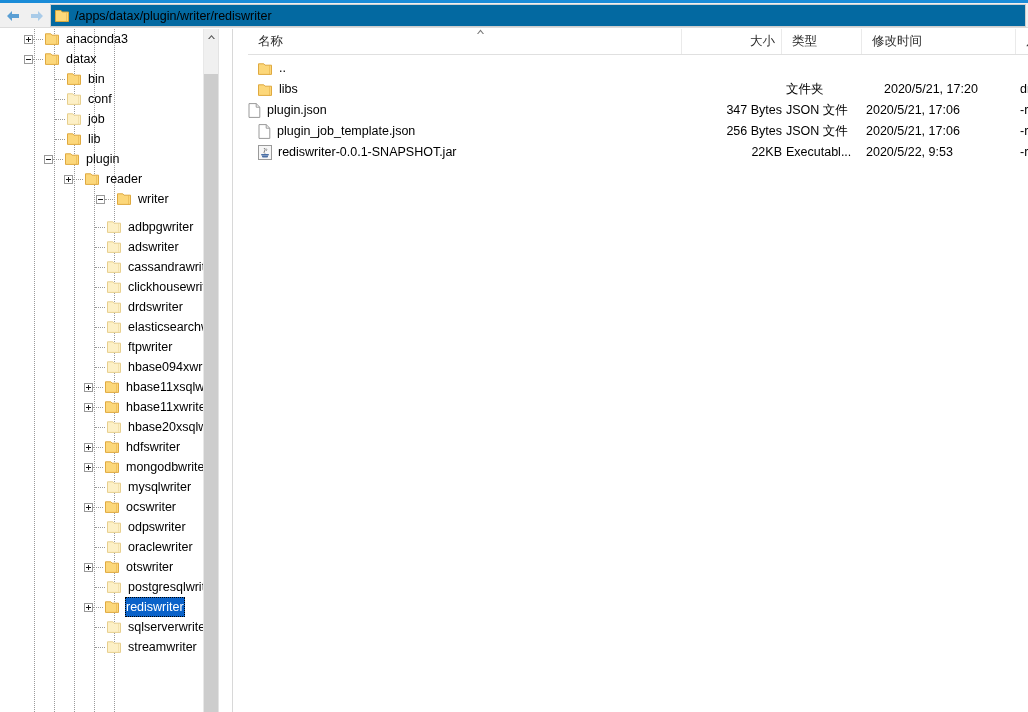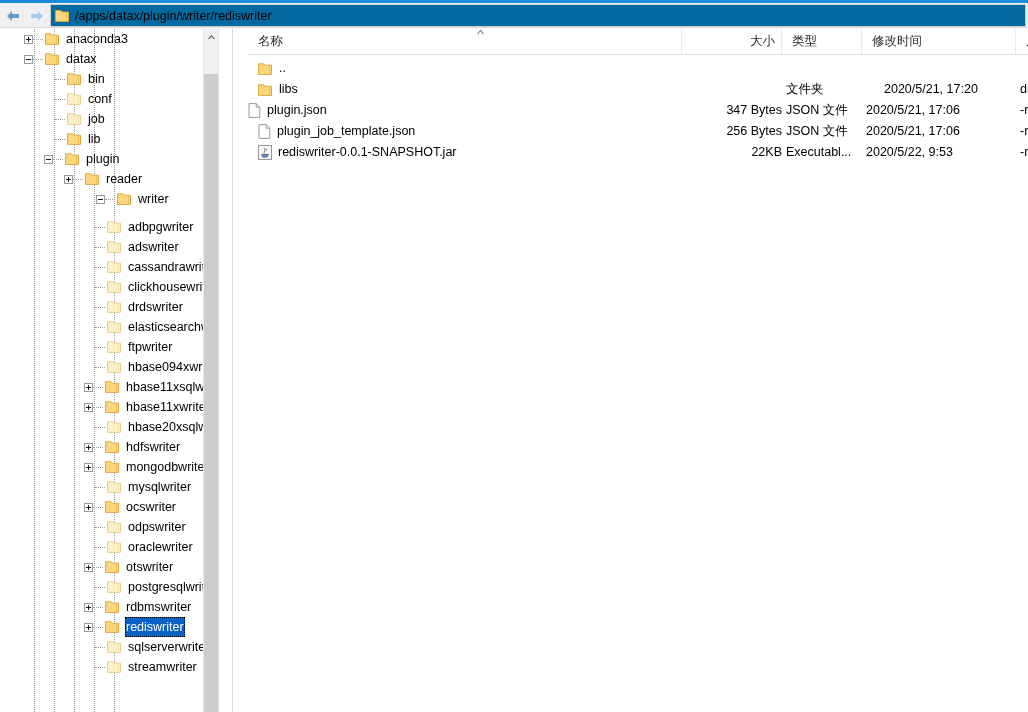--- a/index.html
+++ b/index.html
@@ -508,30 +508,20 @@
         <div class="tree-row" style="top: 0px;">
           <span class="tree-indent" style="width:84px"></span>
           <span class="expander-spacer"></span>
           <span class="dots"></span>
           <svg class="tree-folder" width="15" height="14" viewBox="0 0 15 14">
             <path d="M0.5 1.8 H5.8 L7 3.2 H13.5 V12.4 H0.5 Z" fill="#fdf0c6" stroke="#e7cf8e" stroke-width="1"></path>
             <path d="M11.6 3.5 V12.2" stroke="#e7cf8e" stroke-width="0.7" opacity="0.7"></path>
           </svg>
           <span class="tree-label">postgresqlwriter</span>
         </div>
-        <div class="tree-row" style="top: 0px;">
-          <span class="tree-indent" style="width:84px"></span>
-          <span class="expander plus"></span>
-          <span class="dots"></span>
-          <svg class="tree-folder" width="15" height="14" viewBox="0 0 15 14">
-            <path d="M0.5 1.8 H5.8 L7 3.2 H13.5 V12.4 H0.5 Z" fill="#fcd77a" stroke="#dfa93f" stroke-width="1"></path>
-            <path d="M11.6 3.5 V12.2" stroke="#dfa93f" stroke-width="0.7" opacity="0.7"></path>
-          </svg>
-          <span class="tree-label">rdbmswriter</span>
-        </div>
         <div class="tree-row selected" style="top: 0px;">
           <span class="tree-indent" style="width:84px"></span>
           <span class="expander plus"></span>
           <span class="dots"></span>
           <svg class="tree-folder" width="15" height="14" viewBox="0 0 15 14">
             <path d="M0.5 1.8 H5.8 L7 3.2 H13.5 V12.4 H0.5 Z" fill="#fcd77a" stroke="#dfa93f" stroke-width="1"></path>
             <path d="M11.6 3.5 V12.2" stroke="#dfa93f" stroke-width="0.7" opacity="0.7"></path>
           </svg>
           <span class="tree-label">rediswriter</span>
         </div>

